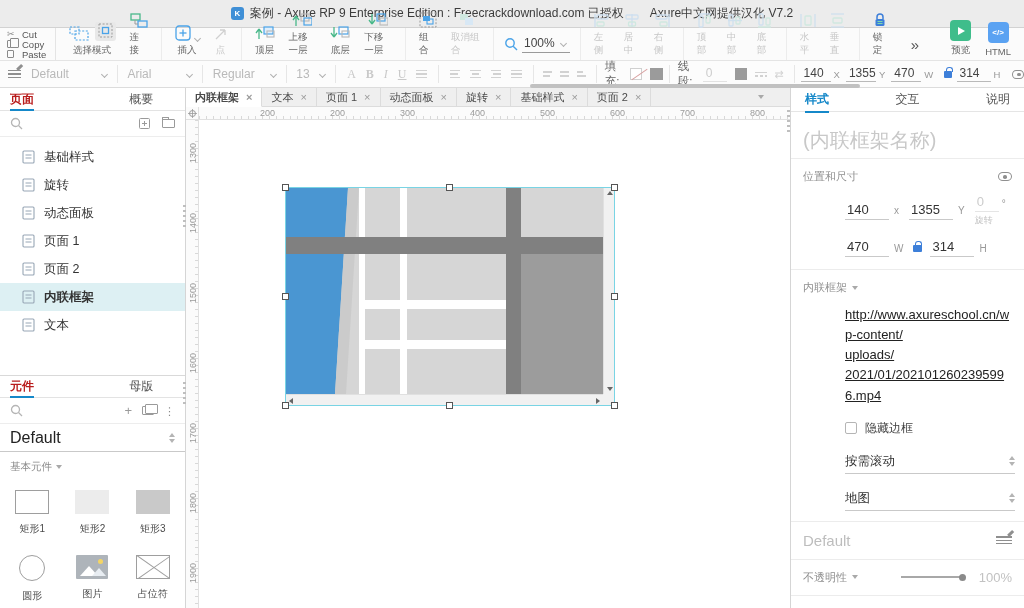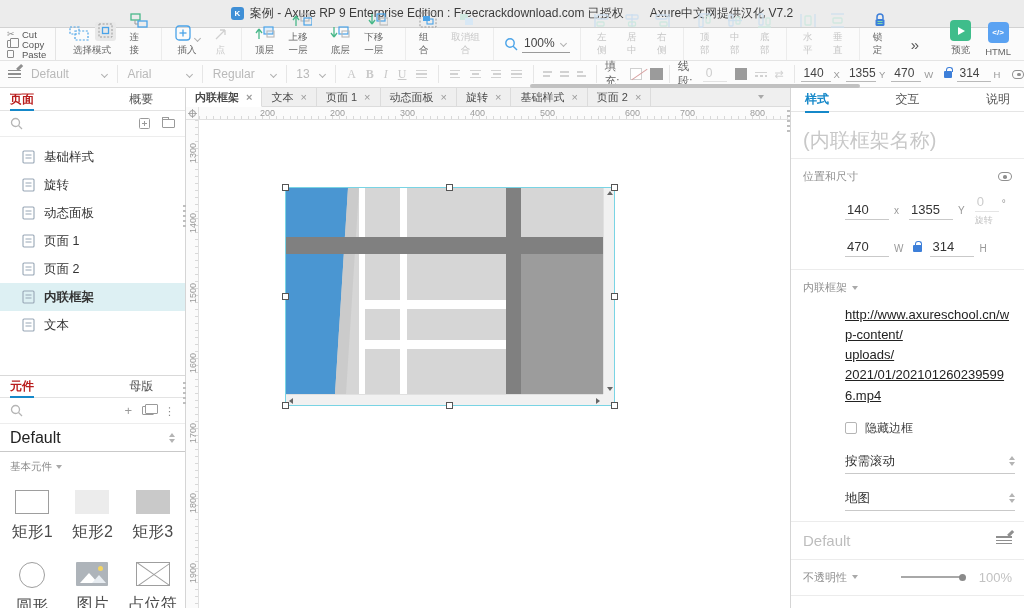--- a/index.html
+++ b/index.html
@@ -19,21 +19,21 @@
     border-bottom:1px solid #e4e4e4; display:flex; align-items:stretch; }
   .edit-col { width:62px; border-right:1px solid #e4e4e4; display:flex; flex-direction:column; justify-content:space-around; padding:1px 0 1px 7px; }
   .edit-row { display:flex; align-items:center; gap:5px; font-size:9.5px; color:#555; height:10px; }
   .edit-ico { width:10px; font-size:9px; color:#8a8a8a; display:inline-flex; }
   .mini-rect { width:7px; height:8px; border:1px solid #8a8a8a; border-radius:1px; position:relative; }
   .mini-rect.copy:after { content:""; position:absolute; left:2px; top:-3px; width:7px; height:8px; border:1px solid #8a8a8a; border-radius:1px; background:#fbfbfb; }
   .tgroupbox { display:flex; align-items:stretch; border-right:1px solid #ececec; padding:0 6px; }
   .titem { display:flex; flex-direction:column; align-items:center; justify-content:flex-end; padding:2px 7px 3px;
     font-size:9.5px; color:#666; gap:3px; }
   .titem .ico { height:16px; display:flex; align-items:flex-end; justify-content:center; }
-  .titem.disabled { color:#c6c6c6;text-align:center; }
+  .titem.disabled { color:#c6c6c6; }
   .ico-pressed { background:#e8e8e8; border-radius:3px; padding:1px 3px; }
   .zoombox { display:flex; align-items:center; gap:4px; padding:0 10px; font-size:12px; color:#444; }
   .zoom-val { border-bottom:1px solid #9a9a9a; padding:1px 4px 2px 2px; display:inline-flex; align-items:center; gap:6px; }
   .chev-sm { width:5px; height:5px; border-right:1.3px solid #b0b0b0; border-bottom:1.3px solid #b0b0b0; transform:rotate(45deg); display:inline-block; }
   .more-btn { display:flex; align-items:center; font-size:15px; color:#555; padding:0 10px; }
   .sq-btn { width:21px; height:21px; border-radius:4px; display:flex; align-items:center; justify-content:center; }
   .sq-btn.green { background:#3fbd8b; }
   .sq-btn.blue { background:#5aa2f2; color:#fff; font-size:8px; font-weight:bold; }
   .play-tri { width:0; height:0; border-left:7px solid #fff; border-top:4.5px solid transparent; border-bottom:4.5px solid transparent; margin-left:2px; }
 
@@ -81,21 +81,21 @@
   .wi-tabs-wrap { position:absolute; left:0; top:287px; right:0; }
   .lib-row { height:28px; display:flex; align-items:center; justify-content:space-between; padding:0 10px; border-bottom:1px solid #c9c9c9; }
   .lib-name { font-size:16px; color:#222; }
   .updown { display:inline-flex; flex-direction:column; gap:2px; align-items:center; }
   .updown .up { width:0;height:0;border-left:3.5px solid transparent;border-right:3.5px solid transparent;border-bottom:4px solid #b4b4b4; }
   .updown .dn { width:0;height:0;border-left:3.5px solid transparent;border-right:3.5px solid transparent;border-top:4px solid #b4b4b4; }
   .wsec-label { font-size:10.5px; color:#8a8a8a; padding:8px 0 2px 10px; display:flex; align-items:center; gap:4px; }
   .tri-dn { width:0;height:0;border-left:3.5px solid transparent;border-right:3.5px solid transparent;border-top:4px solid #a9a9a9; display:inline-block; }
   .wgrid { display:flex; flex-wrap:wrap; padding:4px 2px 0; }
   .wcell { width:33.33%; display:flex; flex-direction:column; align-items:center; gap:8px; padding:10px 0 9px; }
-  .wlabel { font-size:16px; color:#4a4a4a; }
+  .wlabel { font-size:10px; color:#4a4a4a; }
   .th-rect { width:34px; height:24px; }
   .th-rect.r1 { background:#fff; border:1px solid #9e9e9e; }
   .th-rect.r2 { background:#ececec; }
   .th-rect.r3 { background:#c9c9c9; }
   .th-circle { width:26px; height:26px; border-radius:50%; border:1px solid #9e9e9e; background:#fff; }
   .th-img { width:32px; height:24px; background:#aeb4ba; position:relative; overflow:hidden; border-radius:1px; }
   .th-img .mtn { position:absolute; left:4px; bottom:3px; width:0; height:0; border-left:9px solid transparent; border-right:9px solid transparent; border-bottom:10px solid #fff; }
   .th-img .mtn2 { position:absolute; left:16px; bottom:3px; width:0; height:0; border-left:7px solid transparent; border-right:7px solid transparent; border-bottom:8px solid #e8edf2; }
   .th-img .sun { position:absolute; right:5px; top:4px; width:5px; height:5px; border-radius:50%; background:#f4d564; }
   .th-ph { width:34px; height:24px; background:#fff; border:1px solid #9e9e9e; position:relative; overflow:hidden; }
@@ -731,21 +731,21 @@
         <line x1="0" y1="4.5" x2="9" y2="4.5" stroke="#9a9a9a" stroke-width="0.8"></line>
       </svg>
   </div>
 
   <div class="h-ruler">
     <span style="left:61px;">200</span>
     <span style="left:131px;">200</span>
     <span style="left:201px;">300</span>
     <span style="left:271px;">400</span>
     <span style="left:341px;">500</span>
-    <span style="left:426px;text-align:right;">600</span>
+    <span style="left:411px;text-align:right;">600</span>
     <span style="left:481px;">700</span>
     <span style="left:551px;">800</span>
   </div>
   <div class="v-ruler">
     <span style="top:28px;">1300</span>
     <span style="top:98px;">1400</span>
     <span style="top:168px;">1500</span>
     <span style="top:238px;">1600</span>
     <span style="top:308px;">1700</span>
     <span style="top:378px;">1800</span>

